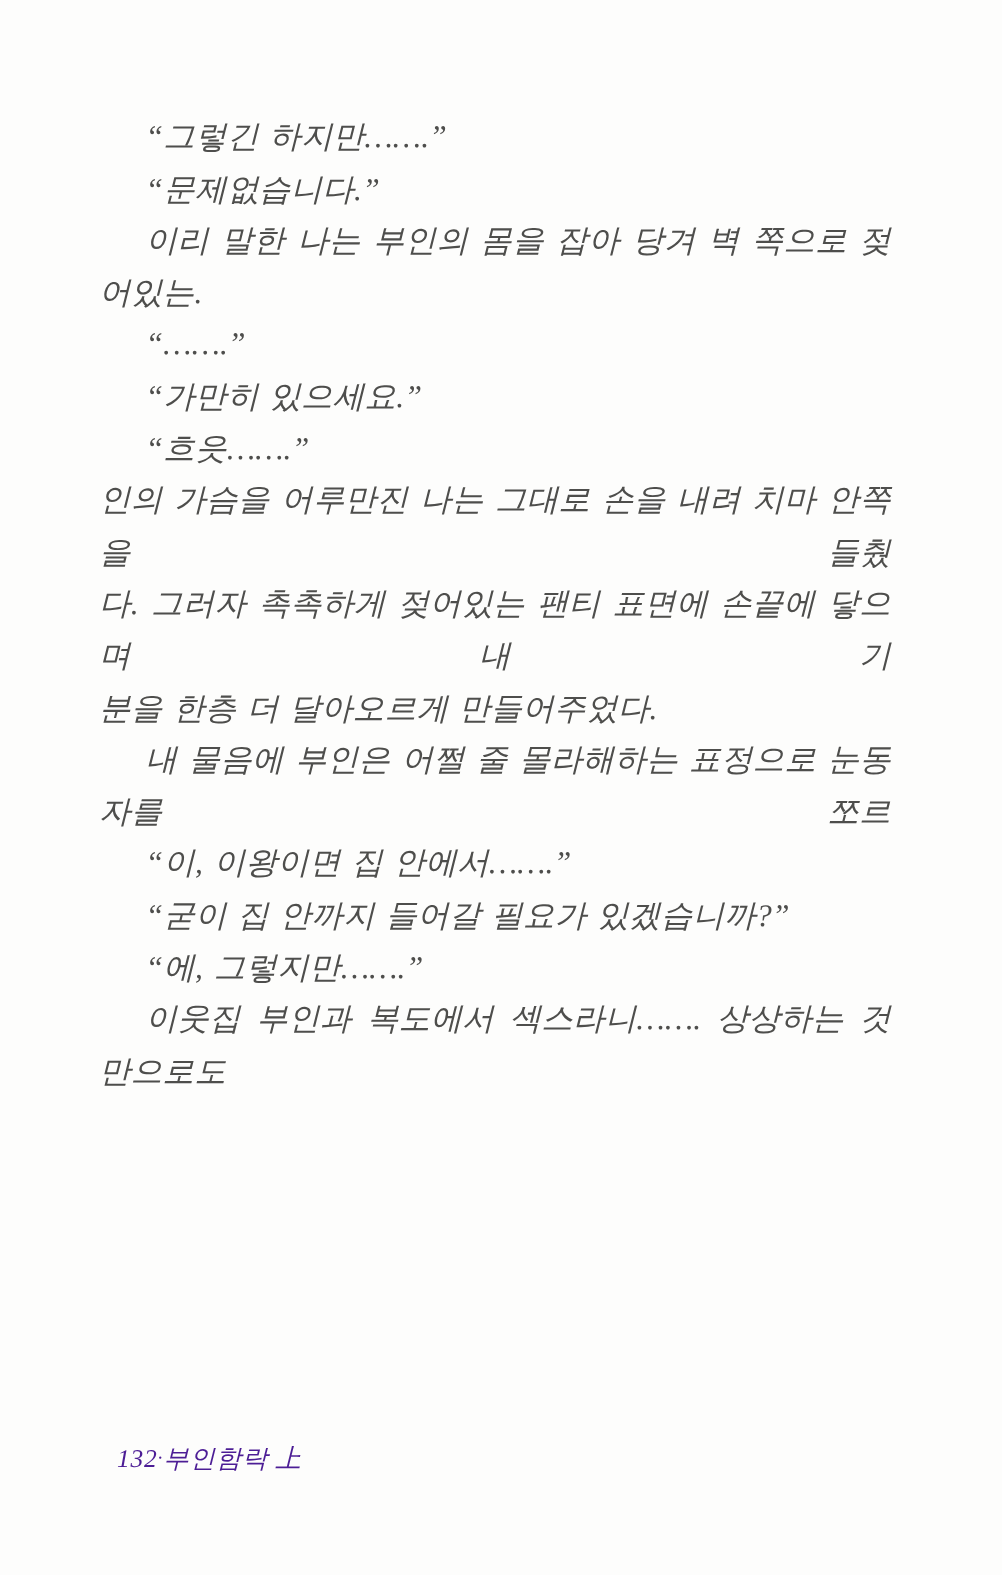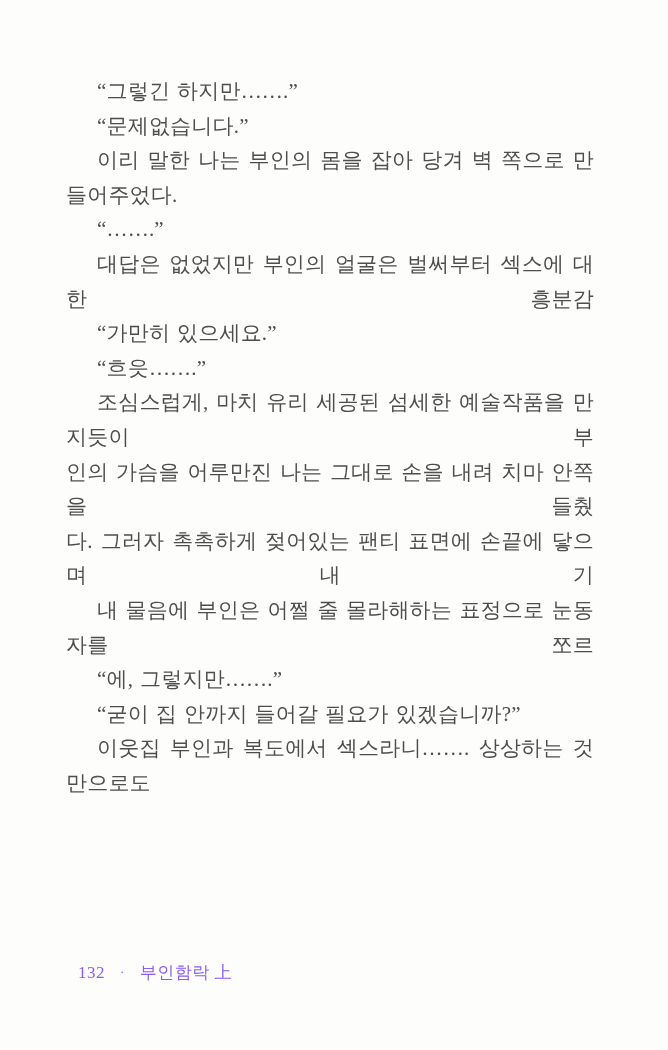--- a/index.html
+++ b/index.html
@@ -6,20 +6,21 @@
   html, body {
     width: 668px; height: 1050px;
     background: #fdfdfc;
     font-family: "Liberation Serif", "DejaVu Serif", serif;
     overflow: hidden;
   }
   .page {
     position: relative;
     width: 668px; height: 1050px;
     background: #fdfdfc;
+    font-style: italic;
   }
   .text-block {
     position: absolute;
     left: 66px; top: 74px;
     width: 528px;
     color: #4e4e4c;
     font-size: 21px;
     line-height: 34.6px;
     letter-spacing: 0.2px;
     word-spacing: 1.5px;
@@ -33,49 +34,48 @@
     text-align-last: justify;
   }
   .ln.indent {
     text-indent: 31px;
   }
   .footer {
     position: absolute;
     left: 78px; top: 961px;
     display: flex;
     align-items: baseline;
-    column-gap: 15px;
-    color: #8b5cf6;
+    color: #4c1d95;
     font-size: 17px;
     letter-spacing: 0.5px;
   }
   .footer .dot {
     font-size: 13px;
     position: relative; top: -2px;
   }
 </style>
 </head>
 <body>
 
 <div class="page">
 
   <main class="text-block">
     <p class="ln indent">“그렇긴 하지만…….”</p>
     <p class="ln indent">“문제없습니다.”</p>
-    <p class="ln indent fill">이리 말한 나는 부인의 몸을 잡아 당겨 벽 쪽으로 만들어주었다.</p>
+    <p class="ln indent fill">이리 말한 나는 부인의 몸을 잡아 당겨 벽 쪽으로 젖어있는.</p>
     <p class="ln indent">“…….”</p>
-    <p class="ln indent fill">대답은 없었지만 부인의 얼굴은 벌써부터 섹스에 대한 흥분감</p>
     <p class="ln indent">“가만히 있으세요.”</p>
     <p class="ln indent">“흐읏…….”</p>
-    <p class="ln indent fill">조심스럽게, 마치 유리 세공된 섬세한 예술작품을 만지듯이 부</p>
     <p class="ln fill">인의 가슴을 어루만진 나는 그대로 손을 내려 치마 안쪽을 들췄</p>
     <p class="ln fill">다. 그러자 촉촉하게 젖어있는 팬티 표면에 손끝에 닿으며 내 기</p>
+    <p class="ln">분을 한층 더 달아오르게 만들어주었다.</p>
     <p class="ln indent fill">내 물음에 부인은 어쩔 줄 몰라해하는 표정으로 눈동자를 쪼르</p>
+    <p class="ln indent">“이, 이왕이면 집 안에서…….”</p>
+    <p class="ln indent">“굳이 집 안까지 들어갈 필요가 있겠습니까?”</p>
     <p class="ln indent">“에, 그렇지만…….”</p>
-    <p class="ln indent">“굳이 집 안까지 들어갈 필요가 있겠습니까?”</p>
     <p class="ln indent fill">이웃집 부인과 복도에서 섹스라니……. 상상하는 것만으로도</p>
 
   </main>
 
   <footer class="footer">
     <span>132</span>
     <span class="dot">·</span>
     <span>부인함락 上</span>
   </footer>
 

